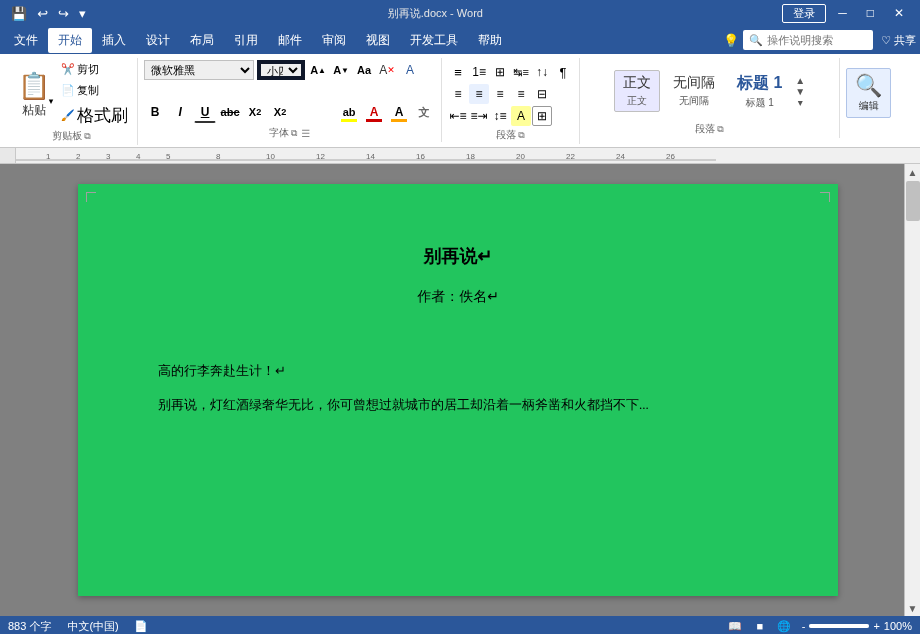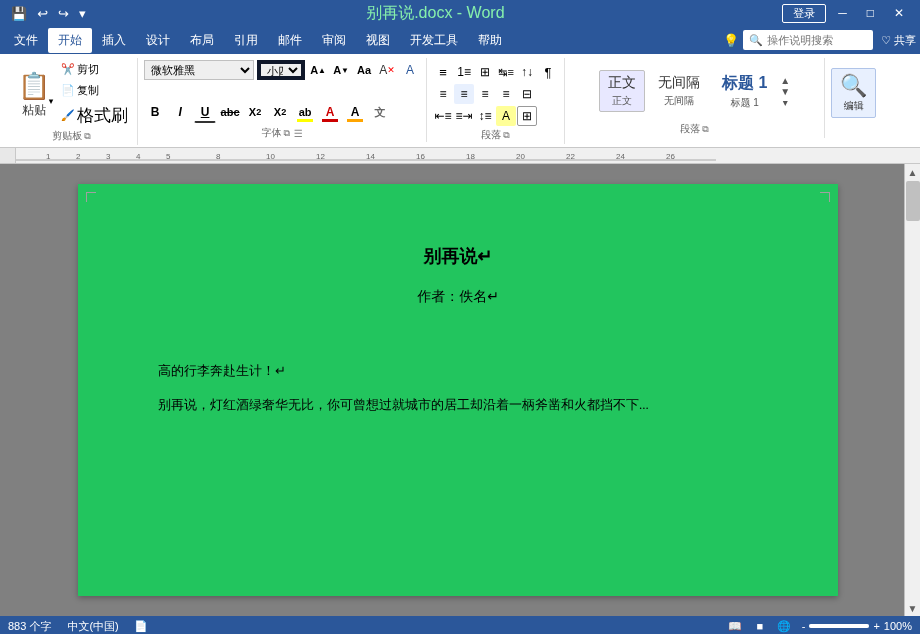--- a/index.html
+++ b/index.html
@@ -9,21 +9,21 @@
     #title-bar {
       height: 26px;
       background: #2b579a;
       display: flex;
       align-items: center;
       justify-content: space-between;
       padding: 0 8px;
       color: white;
     }
     #title-bar .left-controls { display: flex; align-items: center; gap: 4px; }
-    #title-bar .title-text { flex: 1; text-align: center; font-size: 16px; color: #86efac; }
+    #title-bar .title-text { flex: 1; text-align: center; font-size: 11px; color: #e5e5e5; }
     #title-bar .right-controls { display: flex; align-items: center; gap: 4px; }
     .window-btn { background: none; border: none; color: white; font-size: 12px; padding: 2px 8px; cursor: pointer; }
     .login-btn {
       background: #2b579a; border: 1px solid white; color: white;
       font-size: 11px; padding: 1px 10px; cursor: pointer; border-radius: 2px;
     }
 
     
     #menu-bar {
       height: 28px;
@@ -270,21 +270,21 @@
         </div>
         <div class="icon-btn" style="font-size:12px;color:#2b579a;">A</div>
       </div>
       <div class="font-row">
         <div class="format-btn bold">B</div>
         <div class="format-btn italic" style="font-style:italic;">I</div>
         <div class="format-btn underline" style="text-decoration:underline;border-bottom:2px solid #333;">U</div>
         <div class="format-btn" style="text-decoration:line-through;font-size:11px;">abc</div>
         <div class="format-btn" style="font-size:11px;">X<sub>2</sub></div>
         <div class="format-btn" style="font-size:11px;">X<sup>2</sup></div>
-        <div class="format-btn" style="font-size:11px;position:relative;">
+        <div class="format-btn" style="font-size:11px;position:relative;margin-left:44px;">
           <span style="font-size:11px;">ab</span>
           <div style="position:absolute;bottom:0;left:2px;right:2px;height:3px;background:yellow;"></div>
         </div>
         <div class="format-btn" style="font-size:12px;position:relative;">
           <span style="color:#c00;">A</span>
           <div style="position:absolute;bottom:0;left:2px;right:2px;height:3px;background:#c00;"></div>
         </div>
         <div class="format-btn" style="font-size:12px;position:relative;">
           <span>A</span>
           <div style="position:absolute;bottom:0;left:2px;right:2px;height:3px;background:orange;"></div>

